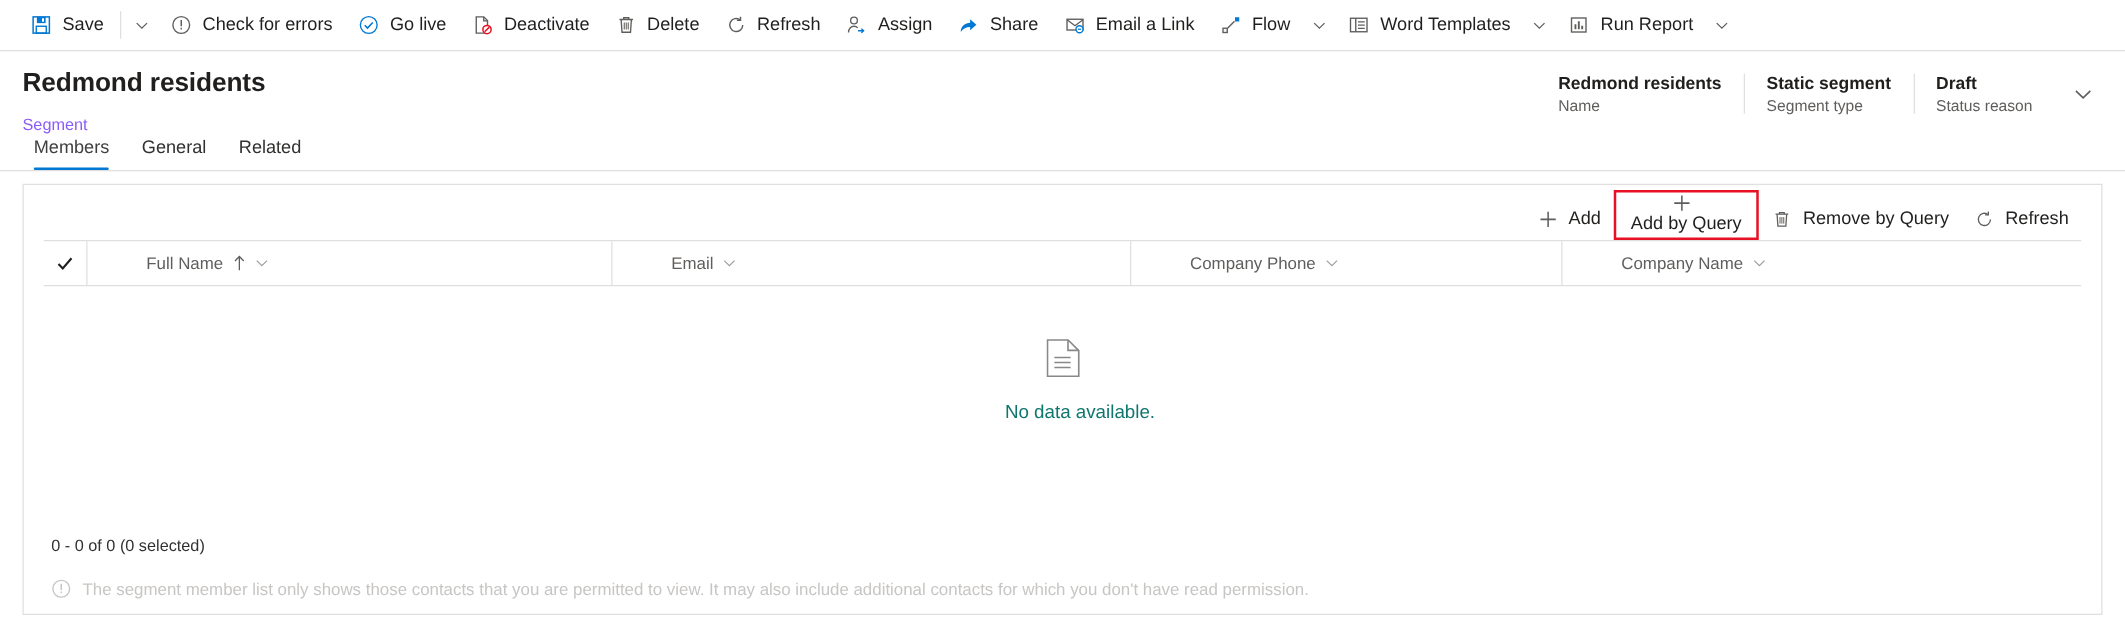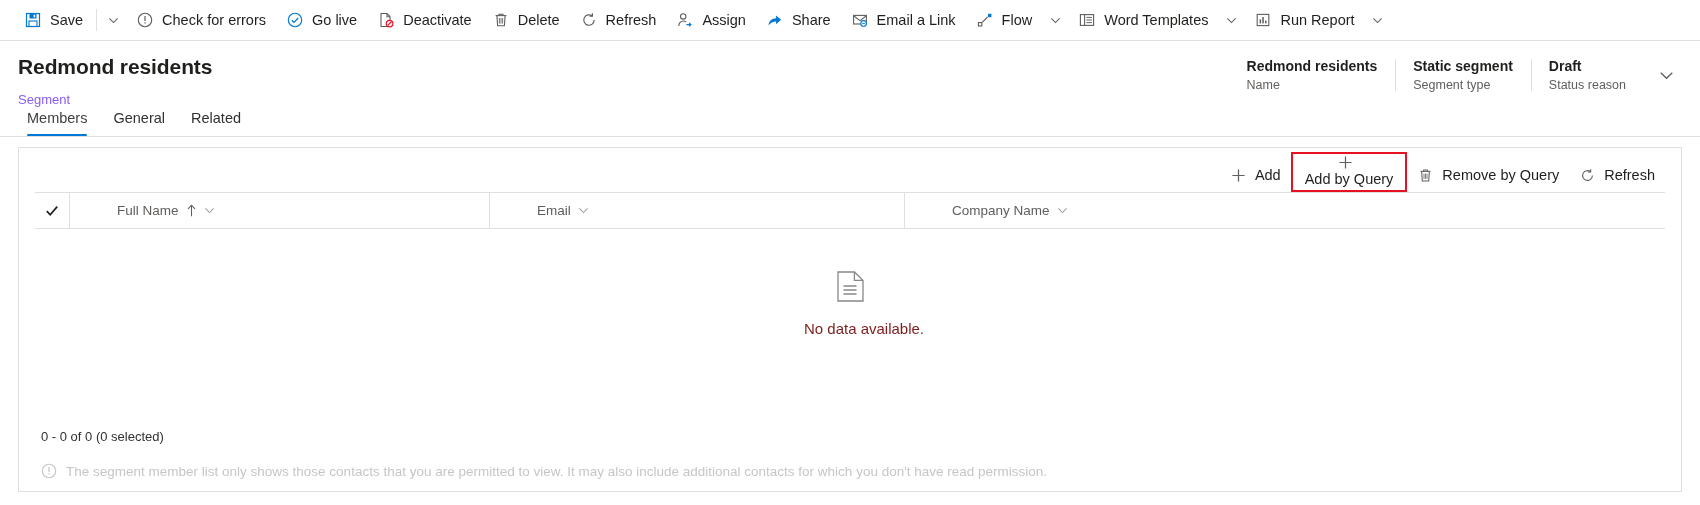--- a/index.html
+++ b/index.html
@@ -153,21 +153,21 @@
   .colchev { margin-left: 7px; display: inline-flex; align-items: center; }
 
   
   .emptyzone {
     flex: 1 1 auto;
     display: flex; flex-direction: column;
     align-items: center; justify-content: center;
     padding-bottom: 42px;
   }
   .emptyicon { margin-bottom: 14px; }
-  .emptytext { font-size: 15px; color: #7f1d1d; margin-left: 28px; }
+  .emptytext { font-size: 15px; color: #0f766e; margin-left: 28px; }
 
   
   .gridfooter {
     font-size: 13px; color: #323130;
     padding: 0 16px 0 22px;
     height: 30px; display: flex; align-items: center;
   }
   .noticebar {
     display: flex; align-items: center;
     padding: 0 16px 0 22px;
@@ -442,20 +442,28 @@
       </span>
     </div>
     <div class="col c2">
       <span class="ctext">Email</span>
       <span class="colchev">
         <svg width="11" height="11" viewBox="0 0 12 12">
               <path d="M1.5 3.8L6 8.2l4.5-4.4" fill="none" stroke="#a19f9d" stroke-width="1.1"></path>
             </svg>
       </span>
     </div>
+    <div class="col c3">
+      <span class="ctext">Company Phone</span>
+      <span class="colchev">
+        <svg width="11" height="11" viewBox="0 0 12 12">
+              <path d="M1.5 3.8L6 8.2l4.5-4.4" fill="none" stroke="#a19f9d" stroke-width="1.1"></path>
+            </svg>
+      </span>
+    </div>
     <div class="col c4">
       <span class="ctext">Company Name</span>
       <span class="colchev">
         <svg width="11" height="11" viewBox="0 0 12 12">
               <path d="M1.5 3.8L6 8.2l4.5-4.4" fill="none" stroke="#a19f9d" stroke-width="1.1"></path>
             </svg>
       </span>
     </div>
   </div>
 

